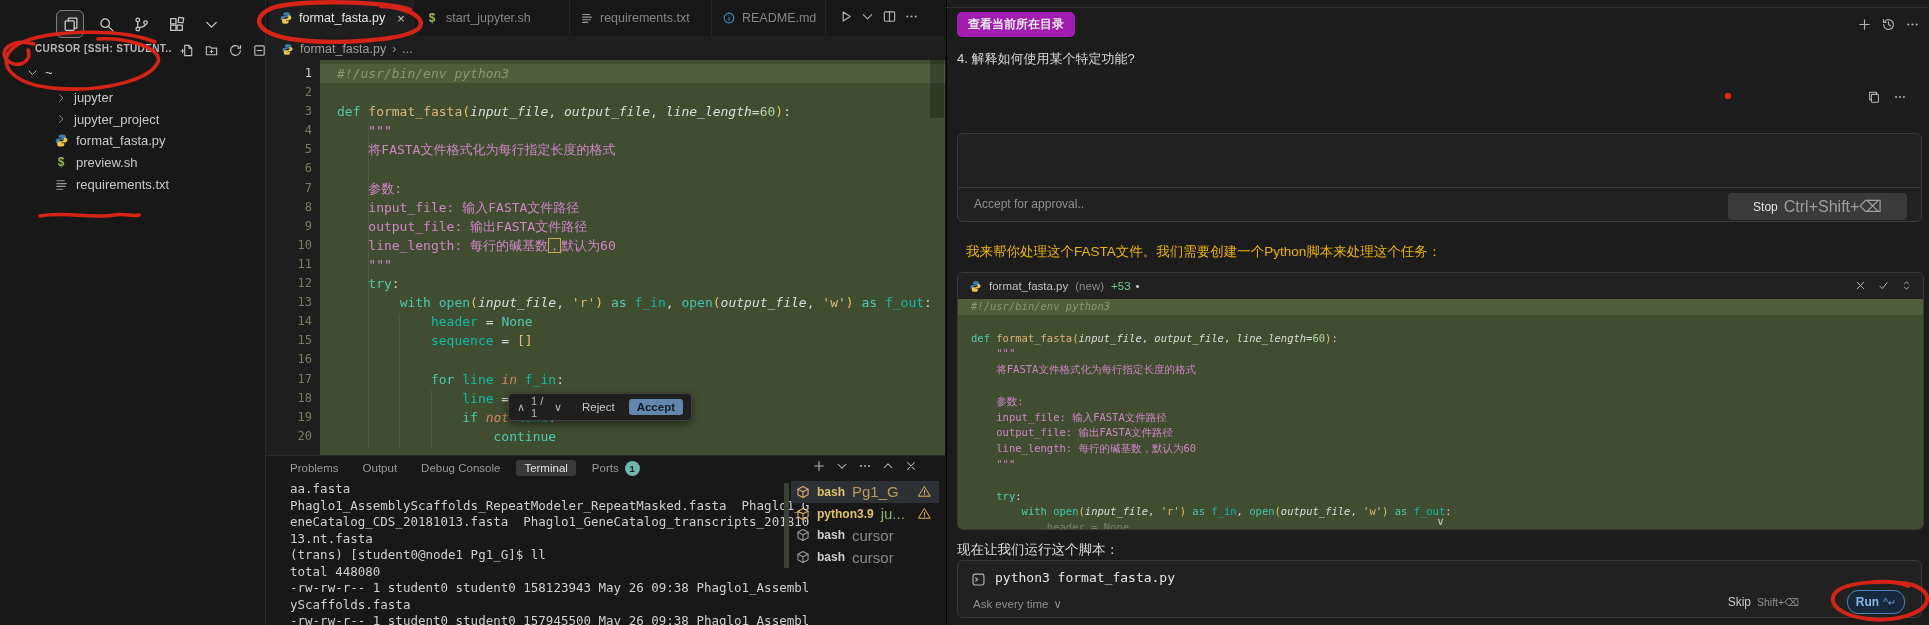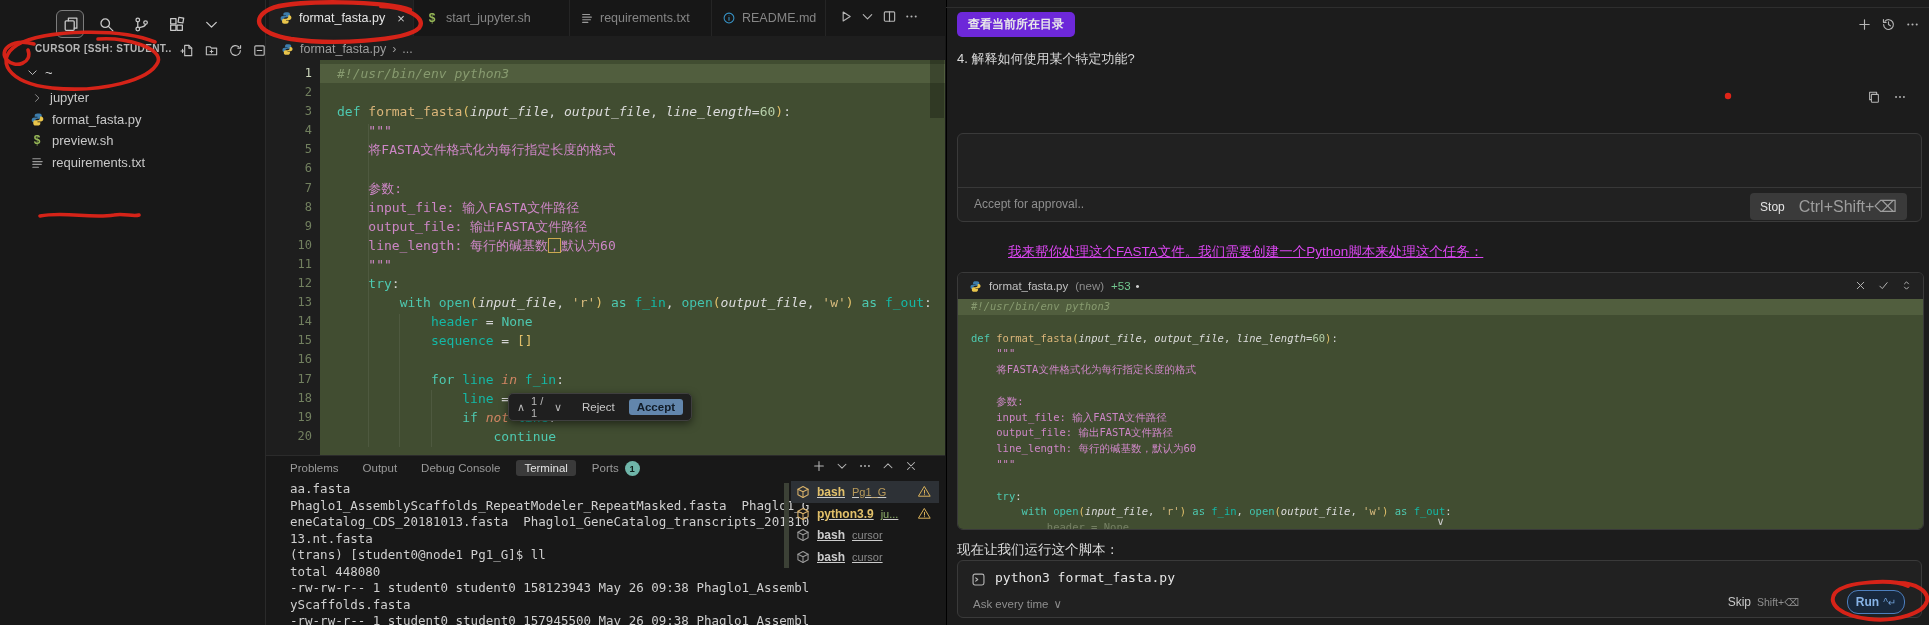--- a/index.html
+++ b/index.html
@@ -15,21 +15,21 @@
   .act-ic.active{border:1px solid #7d7d7d;background:#242424;}
 
   
   #sbTitle{left:35px;top:43px;font-size:10px;font-weight:700;letter-spacing:.4px;color:#b6b6b6;width:142px;
            white-space:nowrap;overflow:hidden;}
   #sbHeaderIcons{left:179px;top:42px;display:flex;gap:8px;}
   .sb-ic{width:16px;height:16px;color:#c0c0c0;}
   #rootRow{left:0;top:61px;width:265px;height:22px;display:flex;align-items:center;font-size:13px;color:#d6d6d6;}
   #rootRow .chev{margin-left:26px;margin-right:6px;color:#bdbdbd;}
   #tree{left:0;top:87px;width:265px;}
-  .trow{height:21.6px;display:flex;align-items:center;font-size:13px;color:#c8c8c8;cursor:default;}
+  .trow{height:21.6px;display:flex;align-items:center;font-size:13px;color:#c8c8c8;cursor:default;margin-left:24px;}
   .trow .fchev{margin-left:31px;margin-right:7px;color:#9a9a9a;}
   .trow .fic{margin-left:29px;margin-right:7px;width:16px;height:16px;}
   .ic-shell{color:#97b857;font-weight:700;font-size:12px;width:16px;text-align:center;}
   .ic-nb{color:#4e8fd0;} .ic-list{color:#9a9a9a;} .ic-info{color:#3794c8;}
   .sb-editor-divider{left:265px;top:0;width:1px;height:625px;background:#2a2a2a;}
 
   
   #tabbarBg{left:266px;top:0;width:679px;height:36px;background:#171717;}
   #tabbar{left:269px;top:0;display:flex;height:36px;}
   .tab{display:flex;align-items:center;gap:6px;padding:0 10px;font-size:12.5px;color:#868686;
@@ -76,47 +76,47 @@
   #panelTabs{left:290px;top:456px;display:flex;align-items:center;gap:24px;height:24px;font-size:11.5px;color:#9a9a9a;}
   #panelTabs .ptab{display:flex;align-items:center;gap:6px;}
   #panelTabs .ptab.active{color:#e2e2e2;background:#3a3a3a;border-radius:3px;padding:2px 8px;margin:0 -8px;}
   .badge{width:15px;height:15px;border-radius:50%;background:#6fb5a9;color:#10201c;font-size:9.5px;
          font-weight:700;display:flex;align-items:center;justify-content:center;}
   #panelActions{left:812px;top:459px;display:flex;gap:9px;align-items:center;color:#b5b5b5;}
   #term{left:290px;top:481px;font-family:"DejaVu Sans Mono",monospace;font-size:12.5px;color:#cfcfcf;white-space:pre;}
   #term .tl{height:16.5px;line-height:16.5px;}
   #termScroll{left:784px;top:483px;width:5px;height:85px;background:#3c4136;}
   #sessions{left:791px;top:481px;width:148px;}
-  .srow{height:21.8px;display:flex;align-items:center;font-size:12px;text-decoration:underline;}
+  .srow{height:21.8px;display:flex;align-items:center;font-size:12px;}
   .srow.sel{background:#2d3136;}
   .srow .cic{margin-left:5px;margin-right:7px;width:14px;height:14px;}
   .srow .sname{font-weight:600;}
-  .srow .sdet{margin-left:7px;font-size:11px;}
+  .srow .sdet{margin-left:7px;font-size:15px;}
   .srow .warn{margin-left:auto;margin-right:8px;width:14px;height:14px;color:#ddb45a;}
   .tint-gold .cic{color:#d9b26a;} .tint-gold .sname{color:#e2c06a;} .tint-gold .sdet{color:#b89a5a;}
   .tint-goldgreen .cic{color:#d9b26a;} .tint-goldgreen .sname{color:#e2c06a;} .tint-goldgreen .sdet{color:#8fb069;}
   .tint-grey .cic{color:#9a9a9a;} .tint-grey .sname{color:#cccccc;} .tint-grey .sdet{color:#8a8a8a;}
 
   
   #chatBg{left:946px;top:0;width:983px;height:625px;background:#1c1c1c;border-left:1px solid #000;box-sizing:border-box;}
   #chatTopLine{left:946px;top:7px;width:983px;height:1px;background:#2e2e2e;}
-  #chatChip{left:957px;top:12px;height:25px;background:#6d28d9;border-radius:5px;display:flex;align-items:center;
+  #chatChip{left:957px;top:12px;height:25px;background:#a21caf;border-radius:5px;display:flex;align-items:center;
             padding:0 11px;font-size:12px;font-weight:700;color:#eaeaea;}
   #chatHeadIcons{left:1857px;top:17px;display:flex;gap:9px;color:#b9b9b9;}
   #chatQ{left:957px;top:50px;font-size:13px;color:#d8d8d8;}
   #msgActions{left:1867px;top:90px;display:flex;gap:12px;color:#9a9a9a;}
   .box{background:#212121;border:1px solid #3a3a3a;border-radius:6px;box-sizing:border-box;}
   #umsg{left:957px;top:133px;width:965px;height:89px;}
   #umsgLines{position:absolute;left:16px;top:10px;font-size:13px;font-weight:600;color:#e8e8e8;line-height:20px;}
   #umsgDivider{position:absolute;left:0;top:53px;width:100%;height:1px;background:#383838;}
   #umsgStatus{position:absolute;left:16px;top:63px;font-size:12px;color:#8f8f8f;}
-  #stopBtn{position:absolute;right:14px;top:59px;background:#3a3a3a;border-radius:4px;padding:4px 10px;
-           font-size:12px;color:#e3e3e3;display:flex;gap:14px;align-items:center;}
+  #stopBtn{position:absolute;right:14px;top:59px;background:#3a3a3a;border-radius:4px;padding:4px 25px;
+           font-size:12px;color:#e3e3e3;display:flex;gap:6px;align-items:center;}
   #stopBtn .kbd{font-size:16px;color:#9e9e9e;}
-  #chatIntro{left:1008px;top:243px;font-size:13.5px;color:#d946ef;text-decoration:underline;}
+  #chatIntro{left:966px;top:243px;font-size:13.5px;color:#eab308;}
   #card{left:957px;top:272px;width:965px;height:256px;border:1px solid #3a3a3a;border-radius:6px;overflow:hidden;}
   #cardHead{position:absolute;left:0;top:0;width:100%;height:26px;background:#212121;border-bottom:1px solid #383838;
             display:flex;align-items:center;font-size:11.5px;color:#c0c0c0;}
   #cardHead .fic{margin-left:11px;margin-right:7px;width:13px;height:13px;}
   #cardHead .new{margin-left:7px;color:#8c8c8c;}
   #cardHead .added{margin-left:7px;color:#73c991;}
   #cardHead .dot{margin-left:5px;color:#cfcfcf;}
   #cardActions{position:absolute;right:10px;top:6px;display:flex;gap:10px;color:#b5b5b5;}
   #cardBody{position:absolute;left:0;top:26px;width:100%;height:230px;background:#414d31;}
   #cardHl{position:absolute;left:0;top:0;width:100%;height:15.8px;background:#515e3e;}
@@ -215,20 +215,28 @@
     <span>~</span>
   </div>
   <div class="abs" id="tree">
       <div class="trow">
         <span class="fchev icon">
           <svg viewBox="0 0 16 16" width="12" height="12" fill="none" stroke="currentColor" stroke-width="1.2" stroke-linecap="round" stroke-linejoin="round">
             <path d="M6 3.5l4.5 4.5L6 12.5"></path>
           </svg>
         </span>
         <span>jupyter</span>
+      </div>
+      <div class="trow">
+        <span class="fchev icon">
+          <svg viewBox="0 0 16 16" width="12" height="12" fill="none" stroke="currentColor" stroke-width="1.2" stroke-linecap="round" stroke-linejoin="round">
+            <path d="M6 3.5l4.5 4.5L6 12.5"></path>
+          </svg>
+        </span>
+        <span>jupyter_project</span>
       </div>
       <div class="trow">
         <span class="icon fic">
           <svg viewBox="0 0 16 16" width="15" height="15" fill="none" stroke="currentColor" stroke-width="1.2" stroke-linecap="round" stroke-linejoin="round">
             <path fill="#3d7dab" stroke="none" d="M7.9 1.5c-1.9 0-2.9.8-2.9 2.2v1.4h3v.7H4.3C2.9 5.8 1.8 6.8 1.8 8.5c0 1.6 1 2.7 2.4 2.7h1.1V9.6c0-1.4 1.2-2.4 2.6-2.4h2.7c1.1 0 1.9-.9 1.9-2V3.7c0-1.3-1-2.2-2.4-2.2z"></path>
             <path fill="#e9c54b" stroke="none" d="M8.1 14.5c1.9 0 2.9-.8 2.9-2.2v-1.4H8v-.7h3.7c1.4 0 2.5-1 2.5-2.7 0-1.6-1-2.7-2.4-2.7h-1.1v1.6c0 1.4-1.2 2.4-2.6 2.4H5.4c-1.1 0-1.9.9-1.9 2v1.5c0 1.3 1 2.2 2.4 2.2z"></path>
           </svg>
         </span>
         <span>format_fasta.py</span>
       </div>

